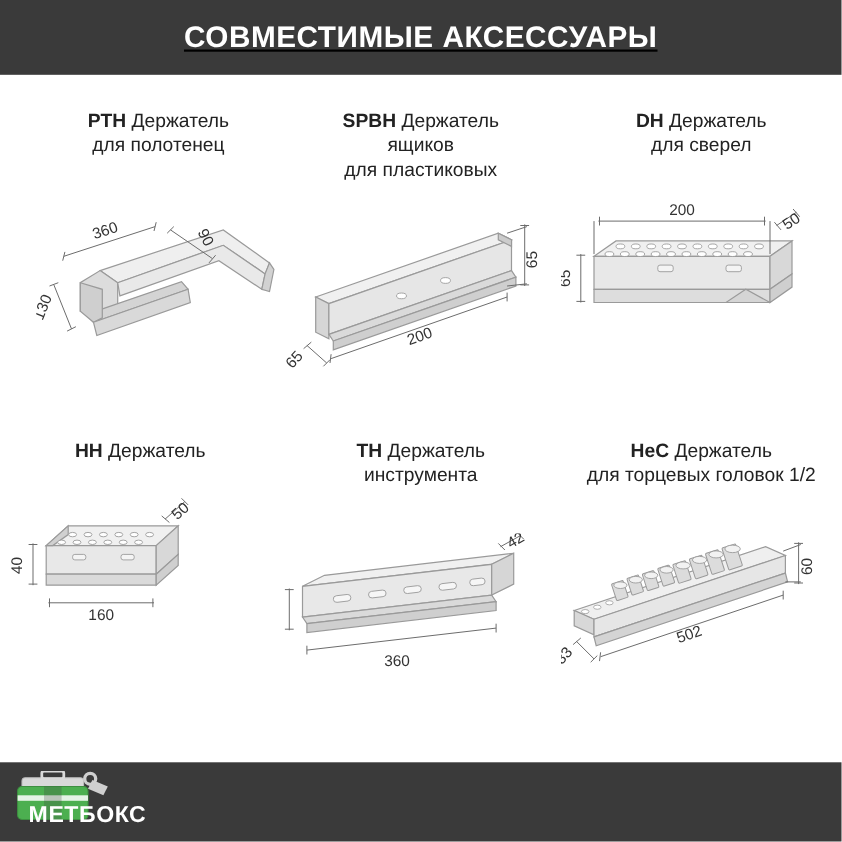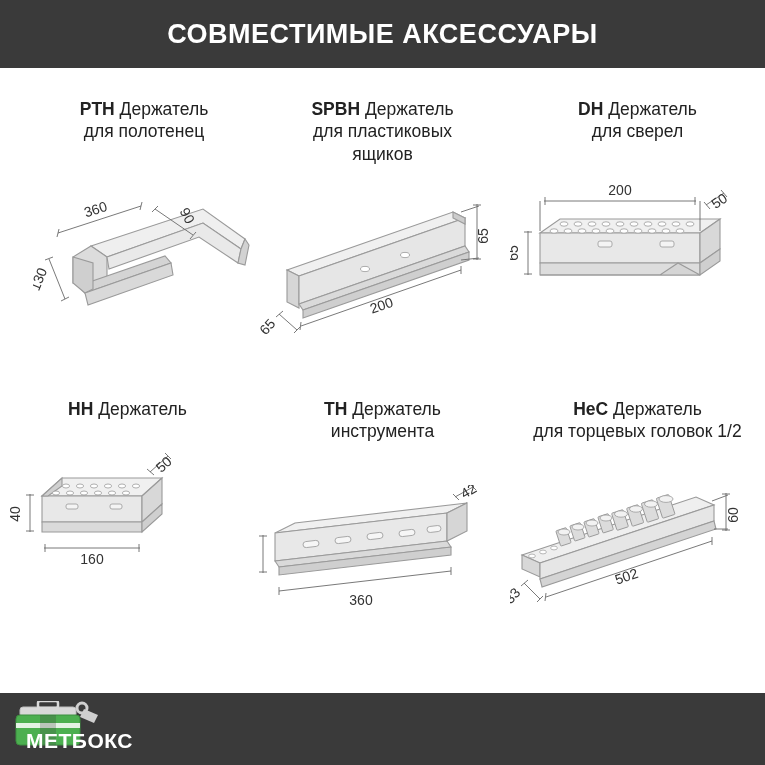--- a/index.html
+++ b/index.html
@@ -24,20 +24,21 @@
   .header {
     position: absolute;
     left: 0;
     top: 0;
     width: 765px;
     height: 68px;
     background: #3a3a3a;
     display: flex;
     align-items: center;
     justify-content: center;
+    text-decoration: underline;
   }
   .header-title {
     color: #ffffff;
     font-size: 27px;
     font-weight: bold;
     letter-spacing: 0.5px;
     text-align: center;
     font-family: "Liberation Sans", sans-serif;
   }
   
@@ -149,22 +150,22 @@
           <text x="64" y="43" transform="rotate(-18 64 43)" text-anchor="middle" font-family="Liberation Sans, sans-serif" font-size="14" fill="#333333">360</text>
           <text x="150" y="47" transform="rotate(62 150 47)" text-anchor="middle" font-family="Liberation Sans, sans-serif" font-size="14" fill="#333333">90</text>
           <text x="10" y="110" transform="rotate(-68 10 110)" text-anchor="middle" font-family="Liberation Sans, sans-serif" font-size="14" fill="#333333">130</text>
         </svg>
       </div>
     </div>
 
     <div class="cell" style="left:255px; top:30px;">
       <div class="cell-title">
         <div><b>SPBH</b><span> Держатель</span></div>
+        <div>ящиков</div>
         <div>для пластиковых</div>
-        <div>ящиков</div>
       </div>
       <div class="art" style="margin-top:3px;">
         <svg width="255" height="180" viewBox="0 0 255 180">
           <g stroke="#9a9a9a" stroke-width="1.1" fill="#e4e4e4">
 
             <polygon points="32,102 198,44 210,50 44,108" fill="#f0f0f0"></polygon>
 
             <polygon points="32,102 44,108 44,140 32,134" fill="#d6d6d6"></polygon>
             <polygon points="44,108 210,50 210,78 44,136" fill="#e6e6e6"></polygon>
 

